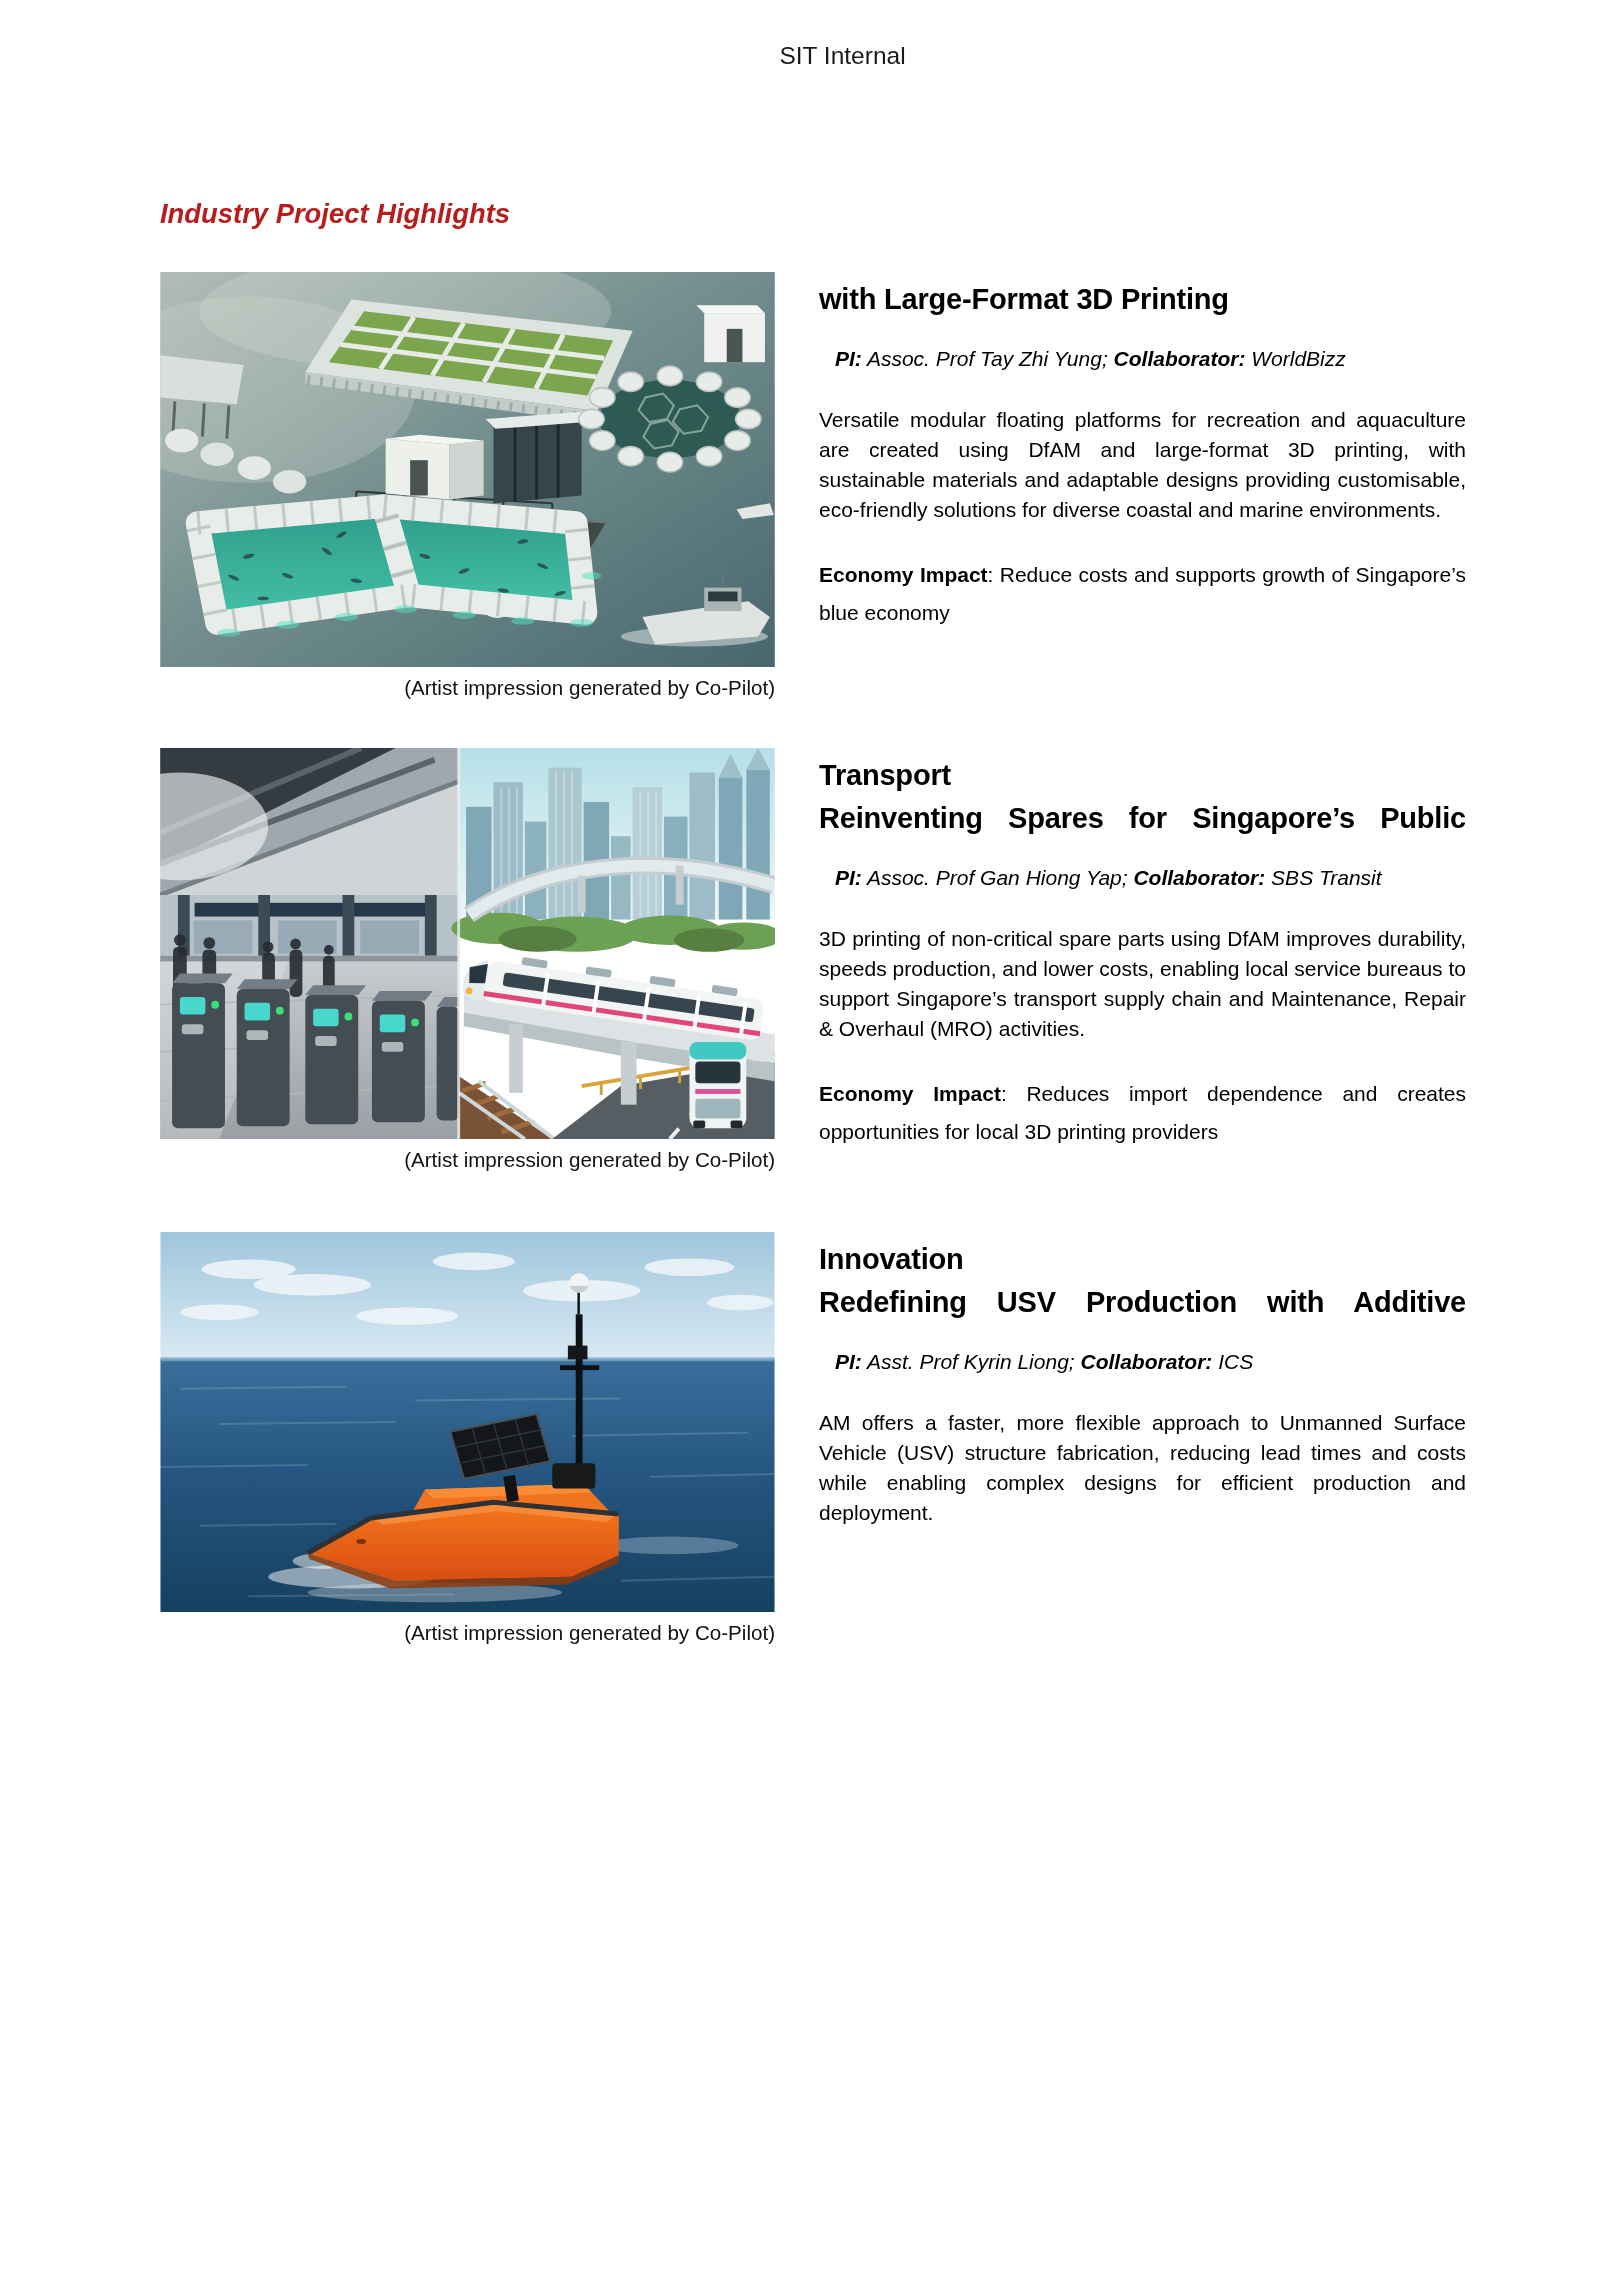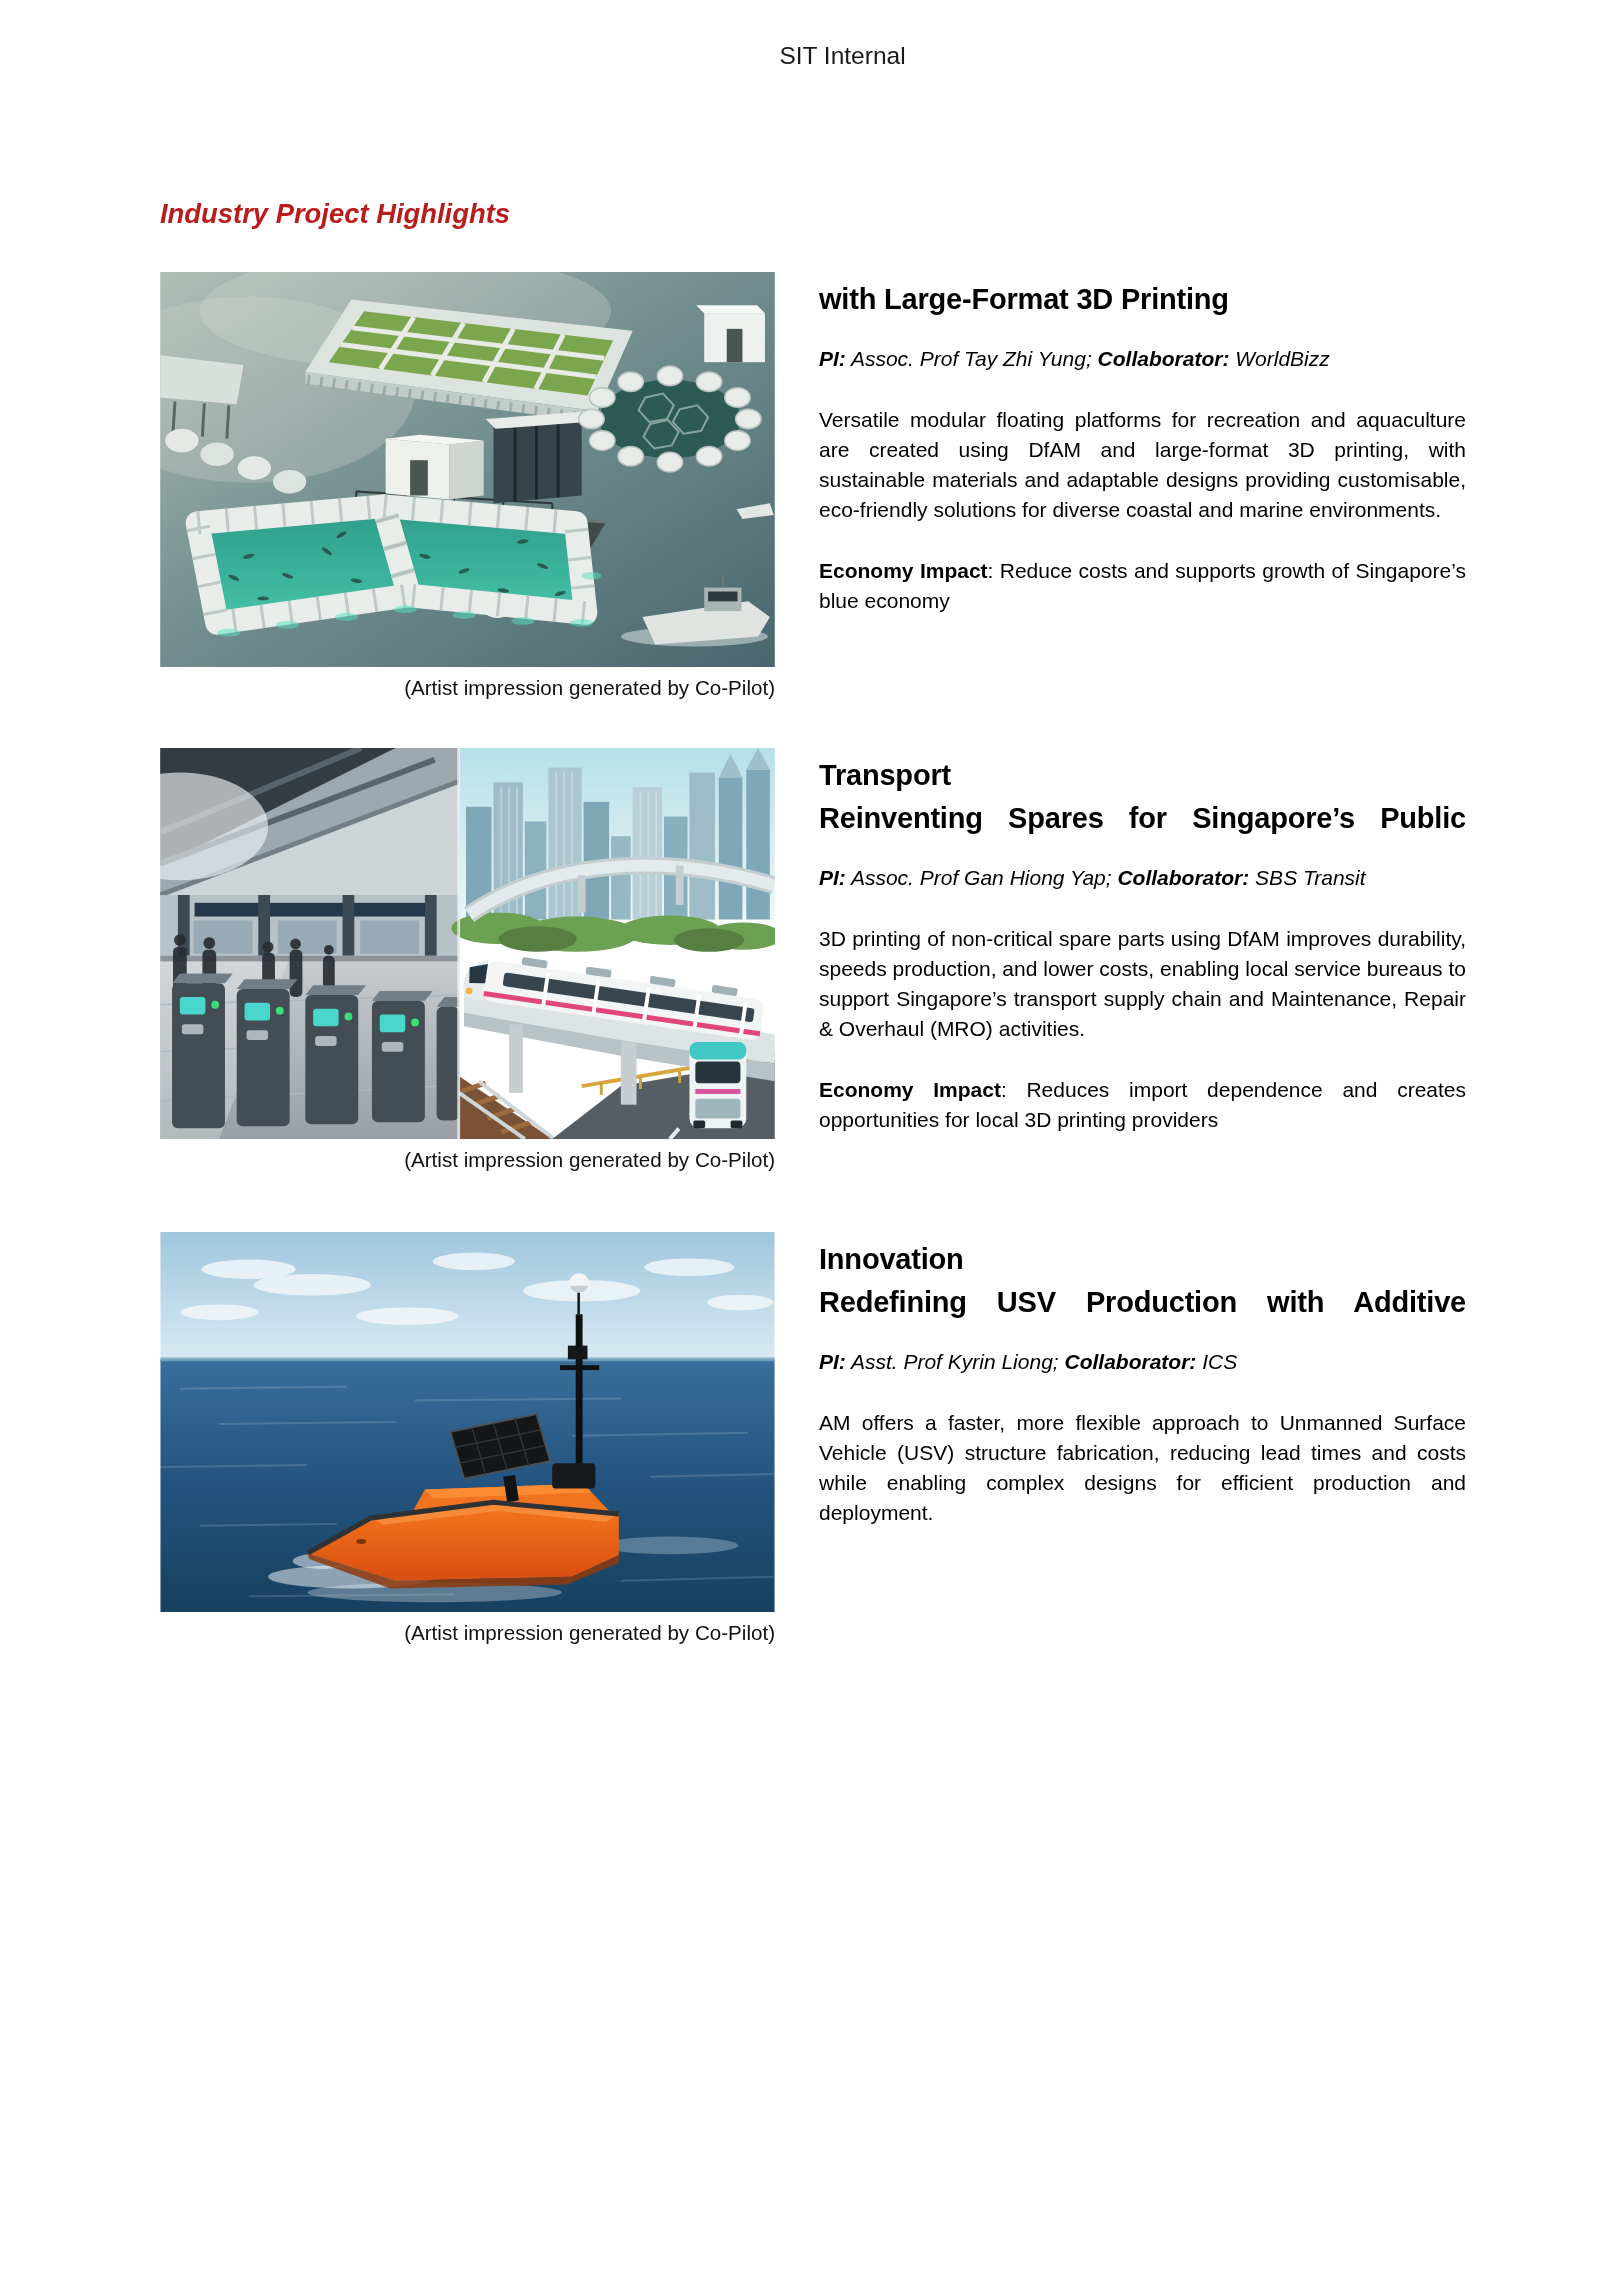--- a/index.html
+++ b/index.html
@@ -22,24 +22,24 @@
   .fig { flex:0 0 615px; width:615px; margin-right:44px; }
   .fig svg { display:block; }
   .fig figcaption { margin-top:7.8px; font-size:20.6px; line-height:25.5px; color:#111; }
   .txt { width:647px; padding-top:5.9px; }
   h2.title {
     margin:0 0 23.5px 0; font-size:29px; line-height:43px; font-weight:bold;
     letter-spacing:-0.2px;
   }
   .tl { display:block; }
   .tl1 { text-align:justify; text-align-last:justify; }
-  .pi { margin:0 0 31px 0; font-size:21px; line-height:30px; font-style:italic; }
+  .pi { margin:0 0 31px 16px; font-size:21px; line-height:30px; font-style:italic; }
   .pi .lbl { font-weight:bold; }
   .body-p { margin:0 0 31px 0; font-size:21px; line-height:30px; text-align:justify; }
-  .impact-p { margin:0; font-size:21px; line-height:30px; text-align:justify; }
+  .impact-p { margin:0; font-size:21px; line-height:38px; text-align:justify; }
   .impact-p .lbl { font-weight:bold; font-style:normal; }
 </style>
 </head>
 <body>
 
 <div class="page">
 
   <div class="doc-header">SIT Internal</div>
 
   <div class="section-title">Industry Project Highlights</div>

